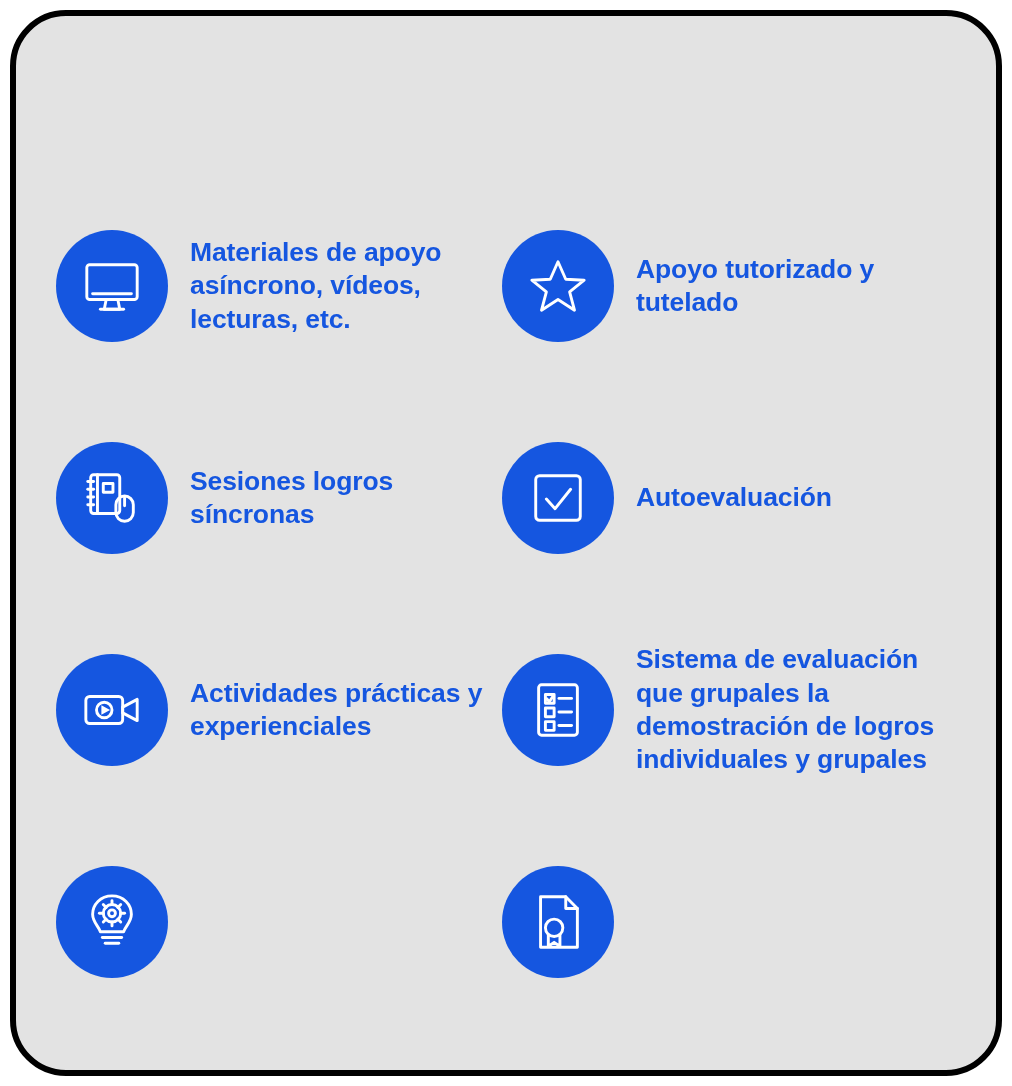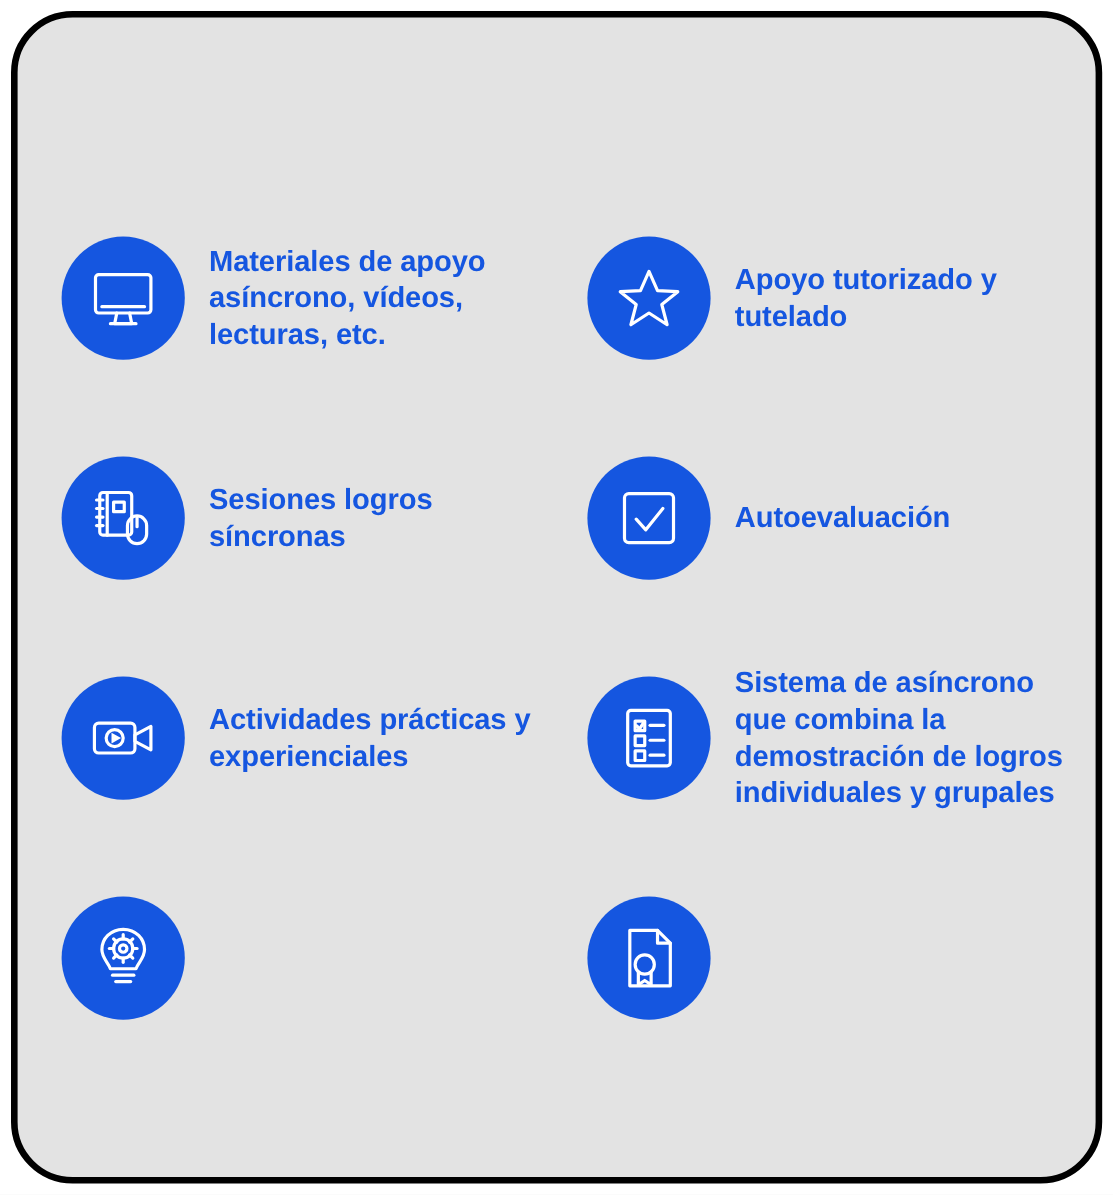--- a/index.html
+++ b/index.html
@@ -22,26 +22,27 @@
     height: 1066px;
     background: #e3e3e3;
     border: 6px solid #000000;
     border-radius: 56px;
     box-sizing: border-box;
   }
 
   .grid {
     position: absolute;
     left: 40px;
-    top: 155px;
+    top: 170px;
     width: 912px;
     display: grid;
     grid-template-columns: 434px 434px;
     column-gap: 44px;
     row-gap: 0px;
+    gap: 12px;
   }
 
   .cell {
     display: flex;
     align-items: center;
     min-height: 200px;
   }
 
   .icon-wrap {
     flex: 0 0 auto;
@@ -145,21 +146,21 @@
           <rect x="12" y="6" width="40" height="52" rx="3"></rect>
           <rect x="19" y="16" width="9" height="9"></rect>
           <polyline points="20.5,20.5 23,23.5 27,17.5"></polyline>
           <line x1="33" y1="20" x2="46" y2="20"></line>
           <rect x="19" y="30" width="9" height="9"></rect>
           <line x1="33" y1="34" x2="46" y2="34"></line>
           <rect x="19" y="44" width="9" height="9"></rect>
           <line x1="33" y1="48" x2="46" y2="48"></line>
         </svg>
       </span>
-      <div class="label">Sistema de asíncrono que combina la demostración de logros individuales y grupales</div>
+      <div class="label">Sistema de evaluación que grupales la demostración de logros individuales y grupales</div>
     </div>
 
     <div class="cell r4">
       <span class="icon-wrap">
         <svg viewBox="0 0 64 64" fill="none" stroke="#ffffff" stroke-width="3" stroke-linecap="round" stroke-linejoin="round">
           <path d="M32 5 C20 5 12 14 12 24 C12 32 18 36 20 42 L44 42 C46 36 52 32 52 24 C52 14 44 5 32 5 Z"></path>
           <line x1="22" y1="48" x2="42" y2="48"></line>
           <line x1="25" y1="54" x2="39" y2="54"></line>
           <circle cx="32" cy="23" r="9"></circle>
           <circle cx="32" cy="23" r="3.5"></circle>

